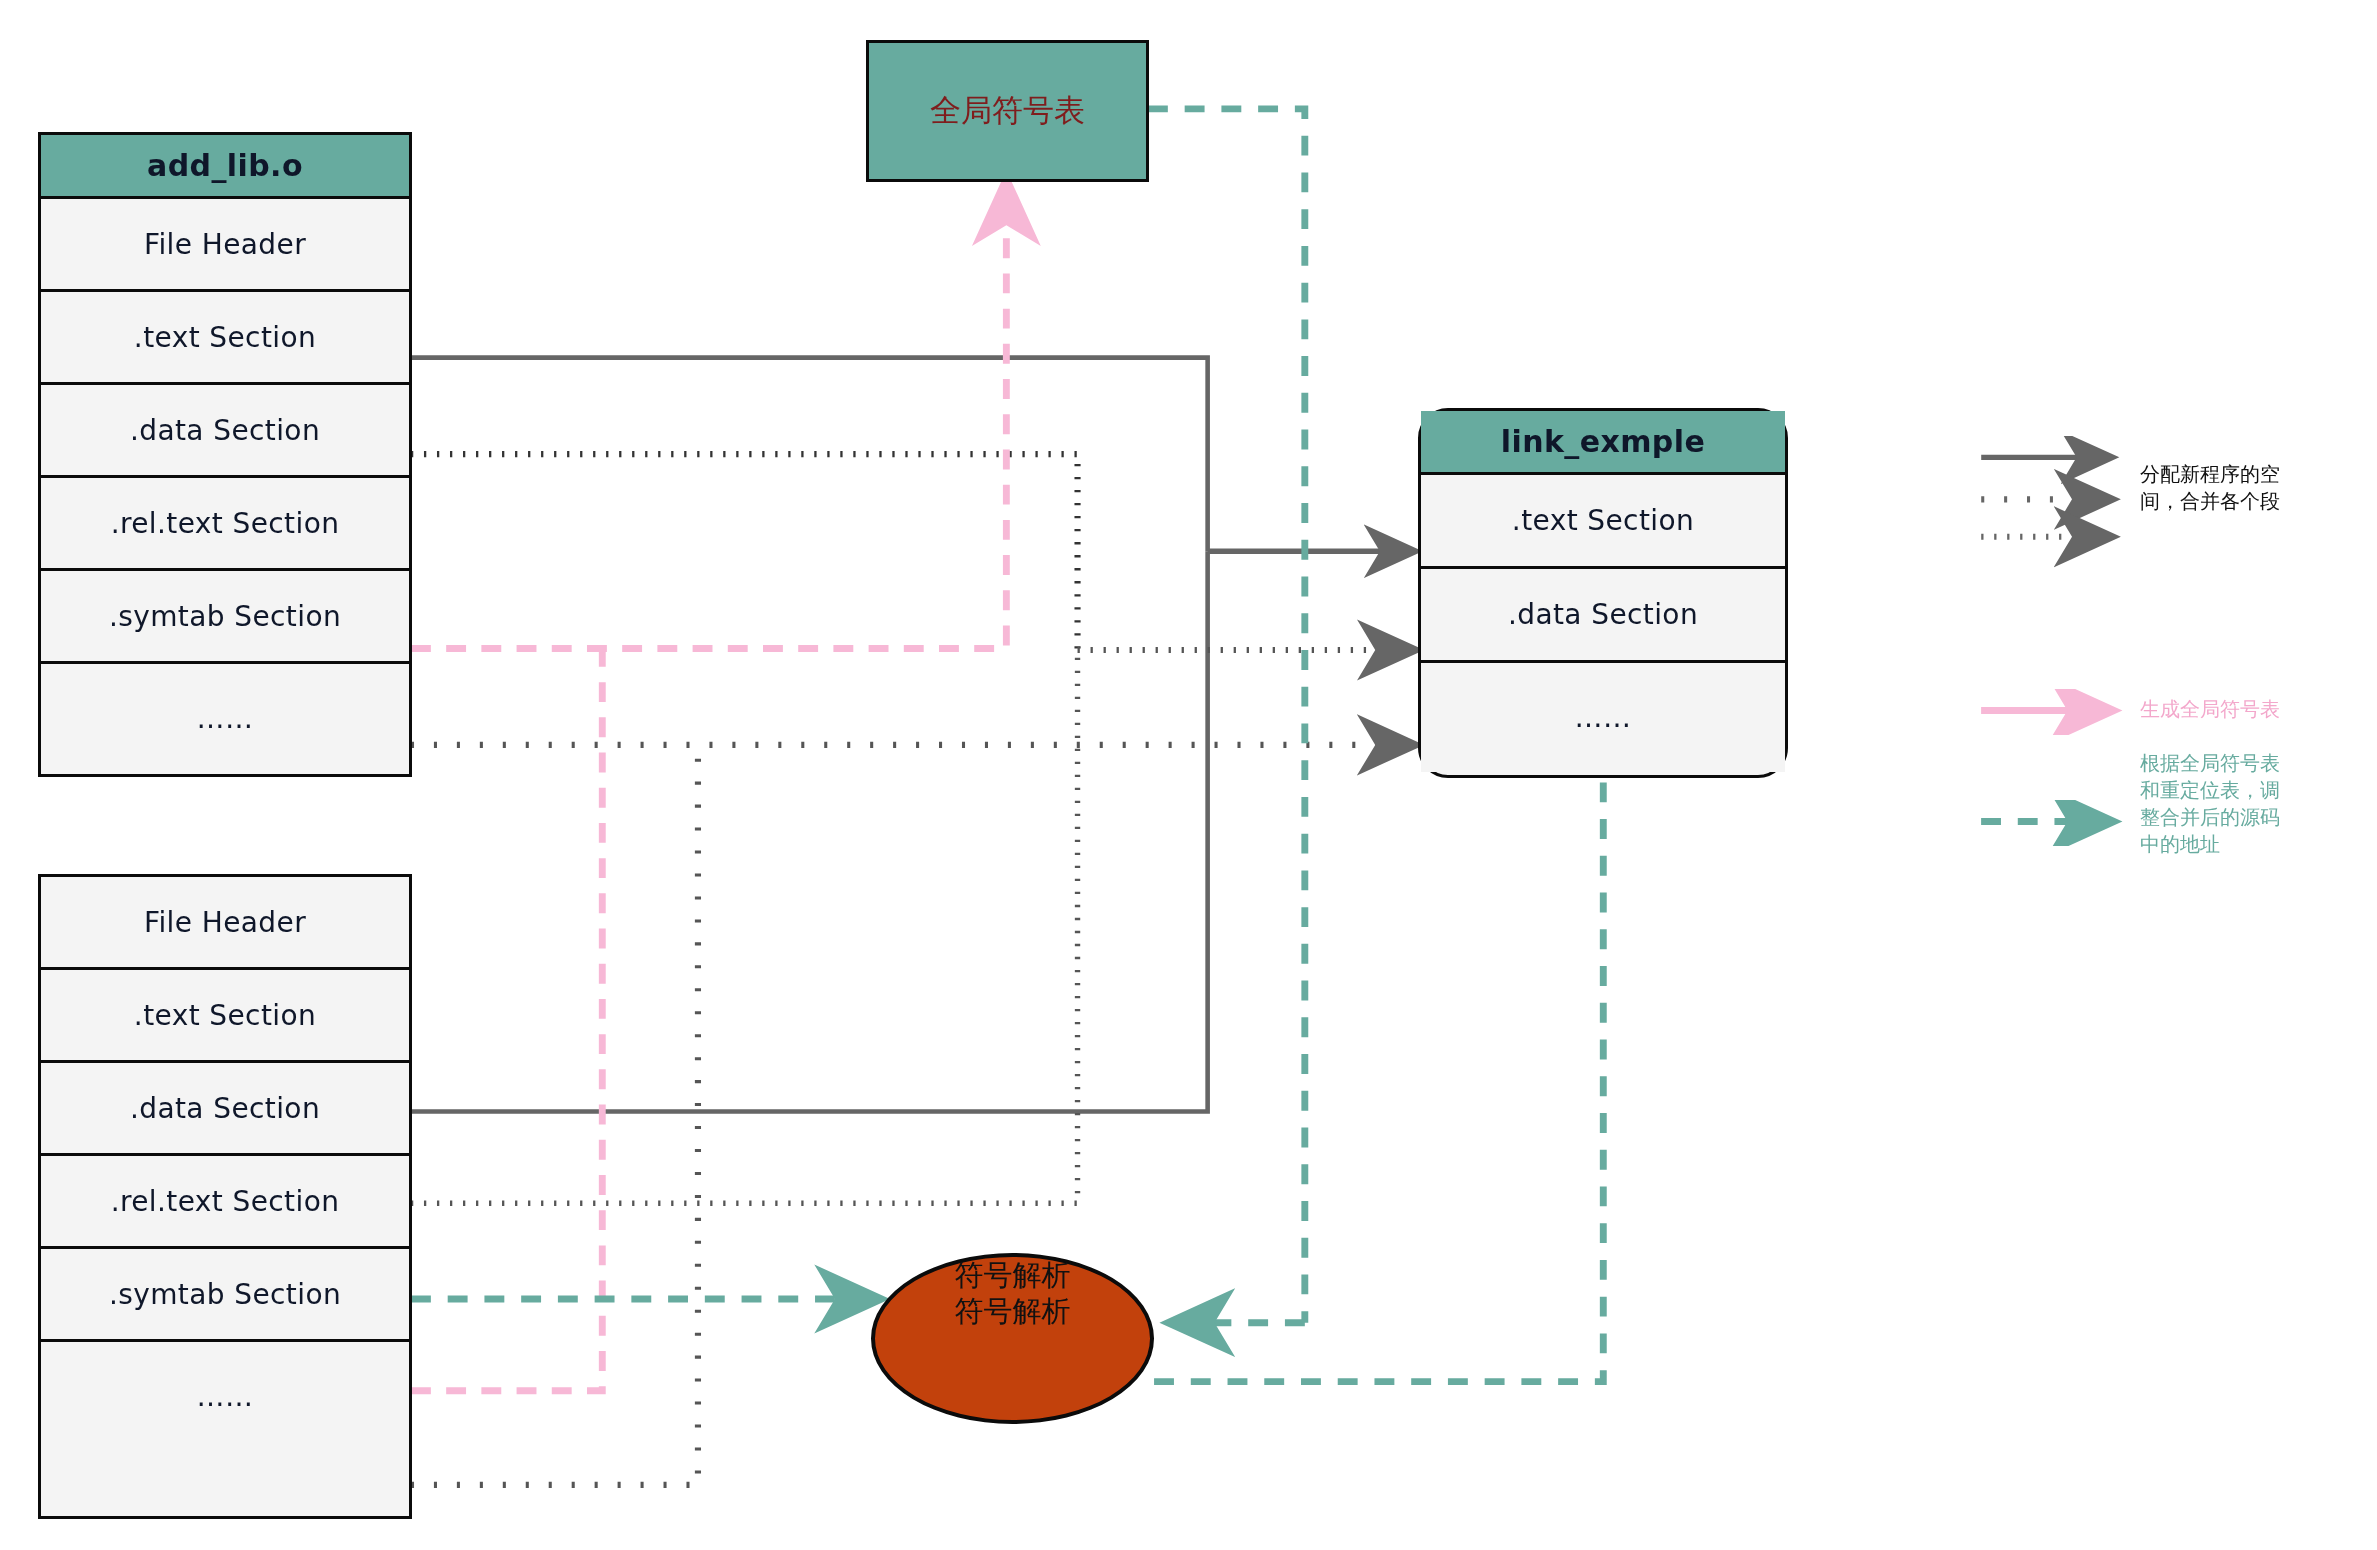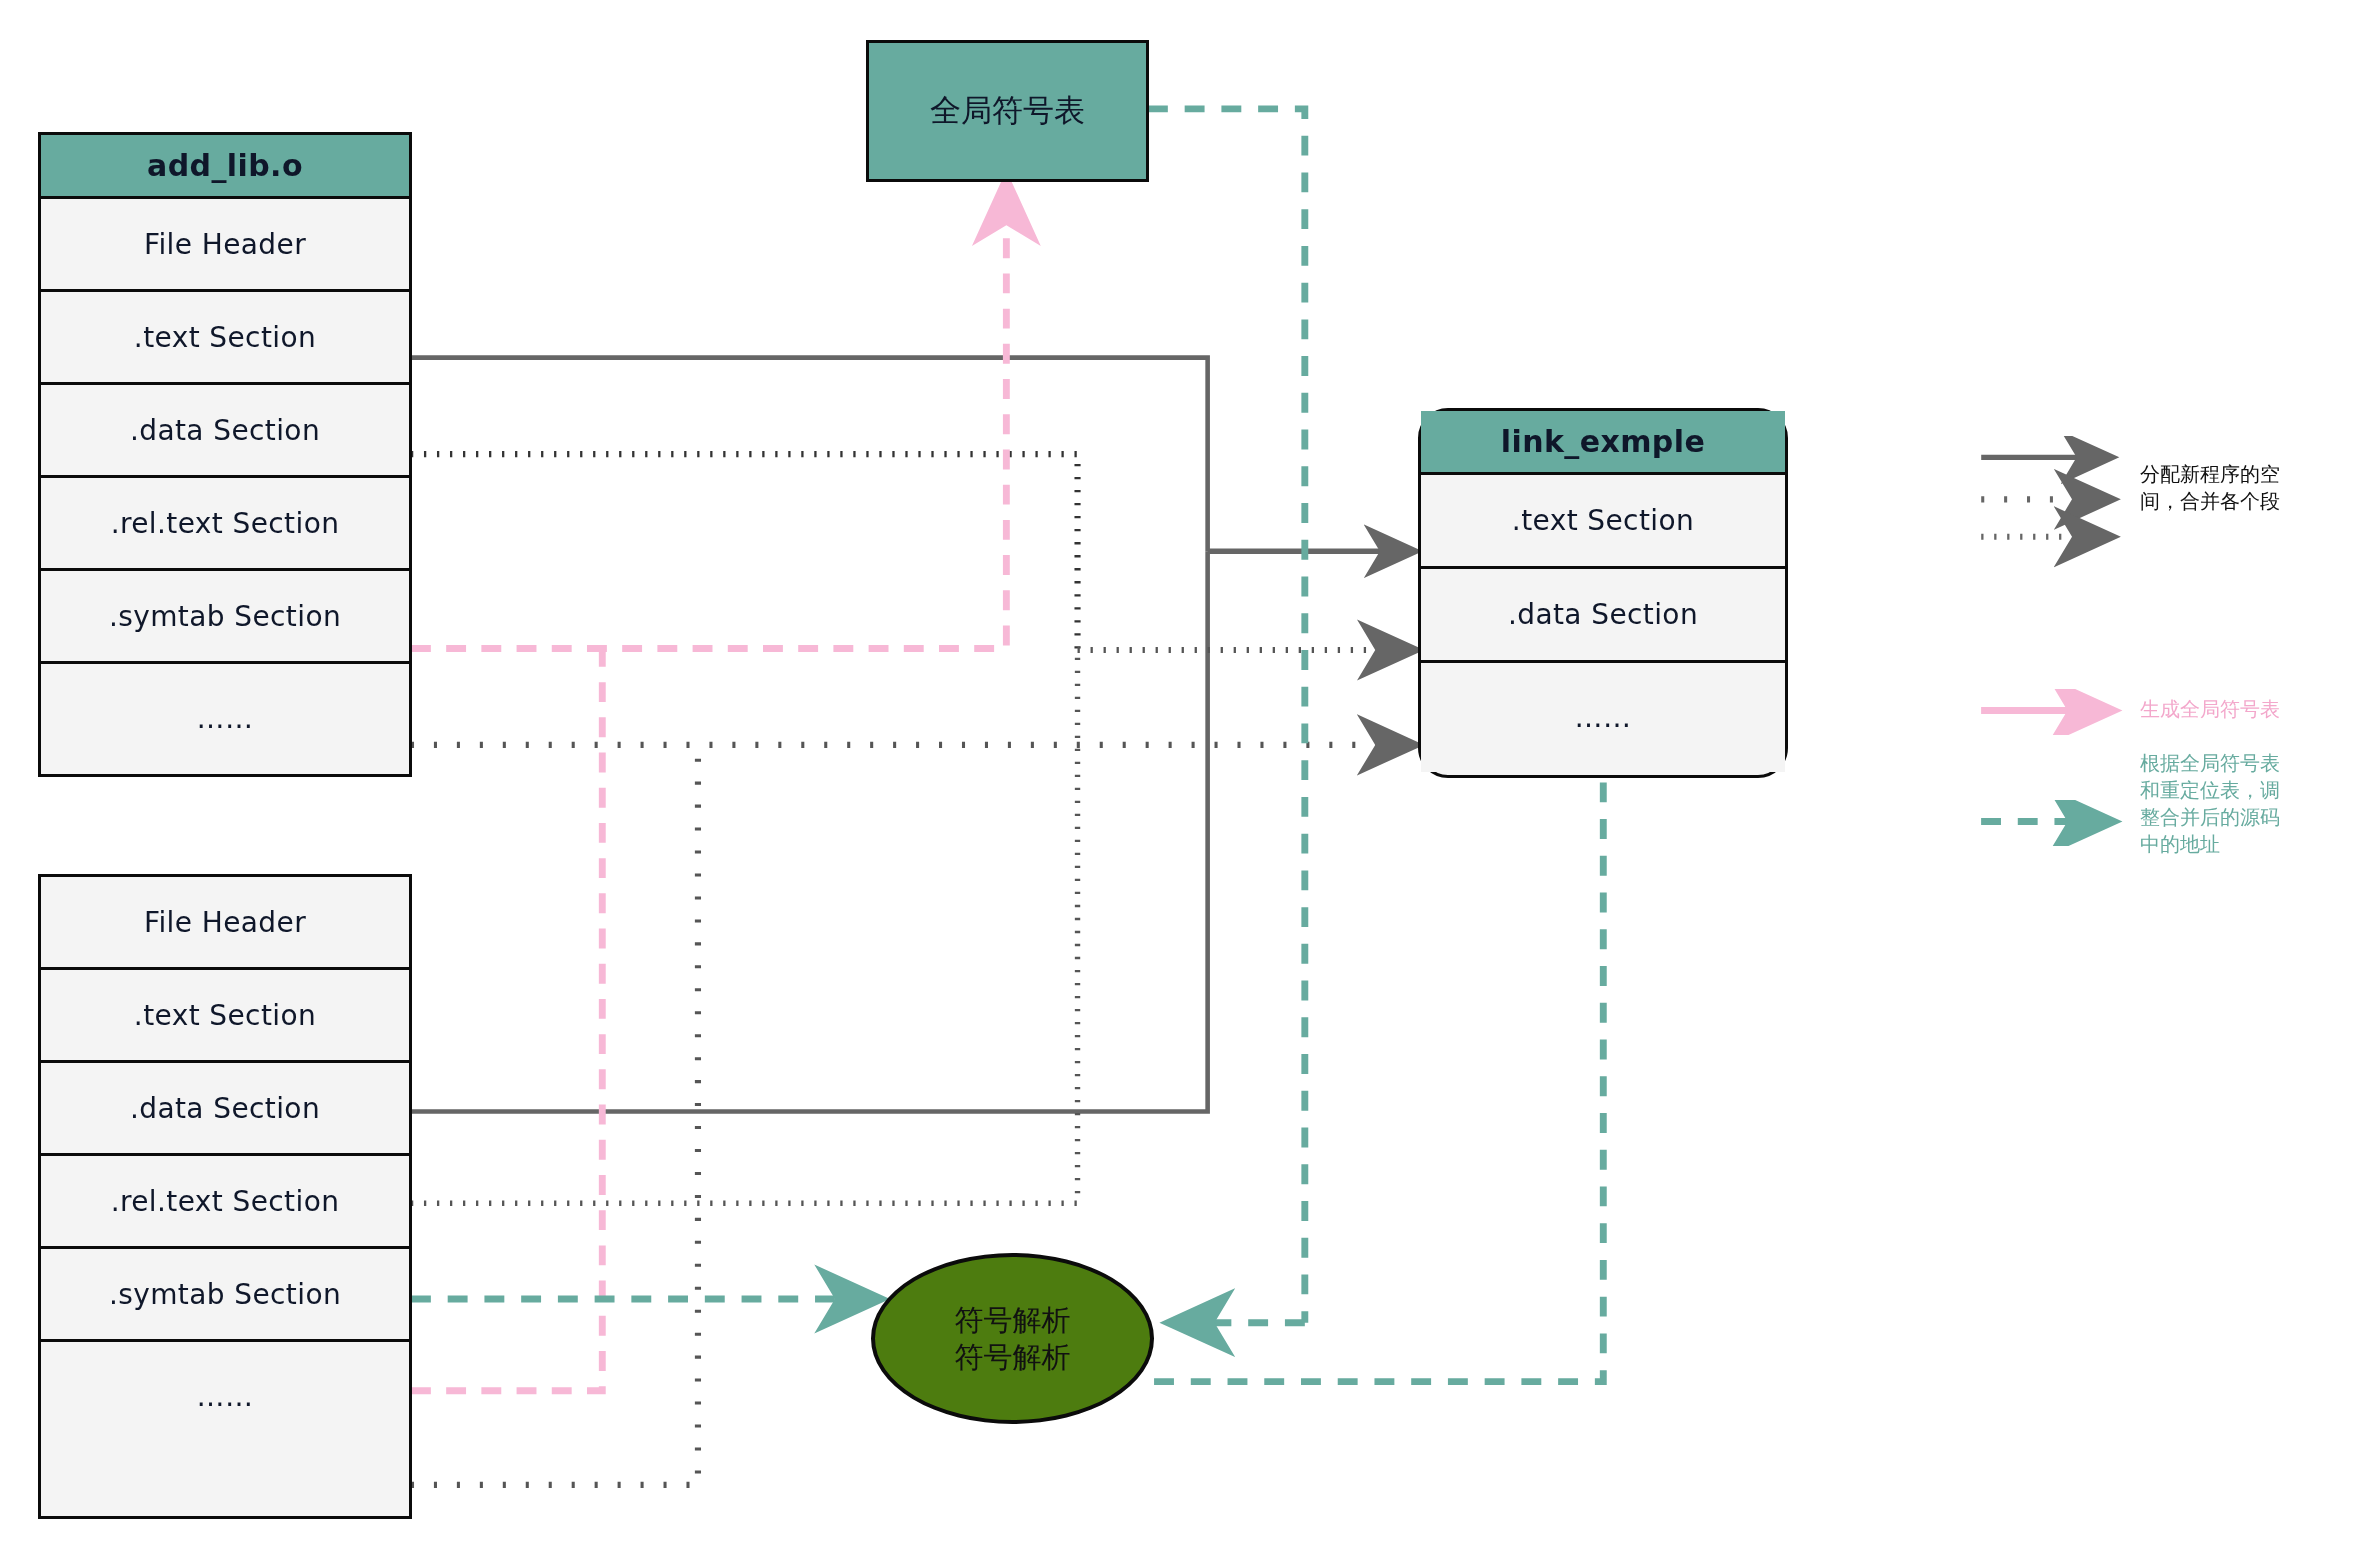--- a/index.html
+++ b/index.html
@@ -33,29 +33,29 @@
     font-weight:700;
     font-size:30px;
   }
 
   .node-box{
     position:absolute;
     border:3.8px solid #0b0b0b;
     box-sizing:border-box;
     background:#67ab9f;
     display:flex;align-items:center;justify-content:center;
-    font-size:31px;color:#0f172a;
+    font-size:31px;color:#7f1d1d;
   }
   .node-ellipse{
     position:absolute;
     border:4.6px solid #0b0b0b;
     box-sizing:border-box;
-    background:#4d7c0f;
+    background:#c2410c;
     border-radius:50%;
-    display:flex;align-items:center;justify-content:center;
+    display:flex;align-items:flex-start;justify-content:center;
     text-align:center;
     font-size:29px;color:#111;line-height:1.25;
   }
 
   .legend{position:absolute;}
   .legend-text{
     position:absolute;
     font-size:20px;
     line-height:1.35;
     white-space:pre-line;

